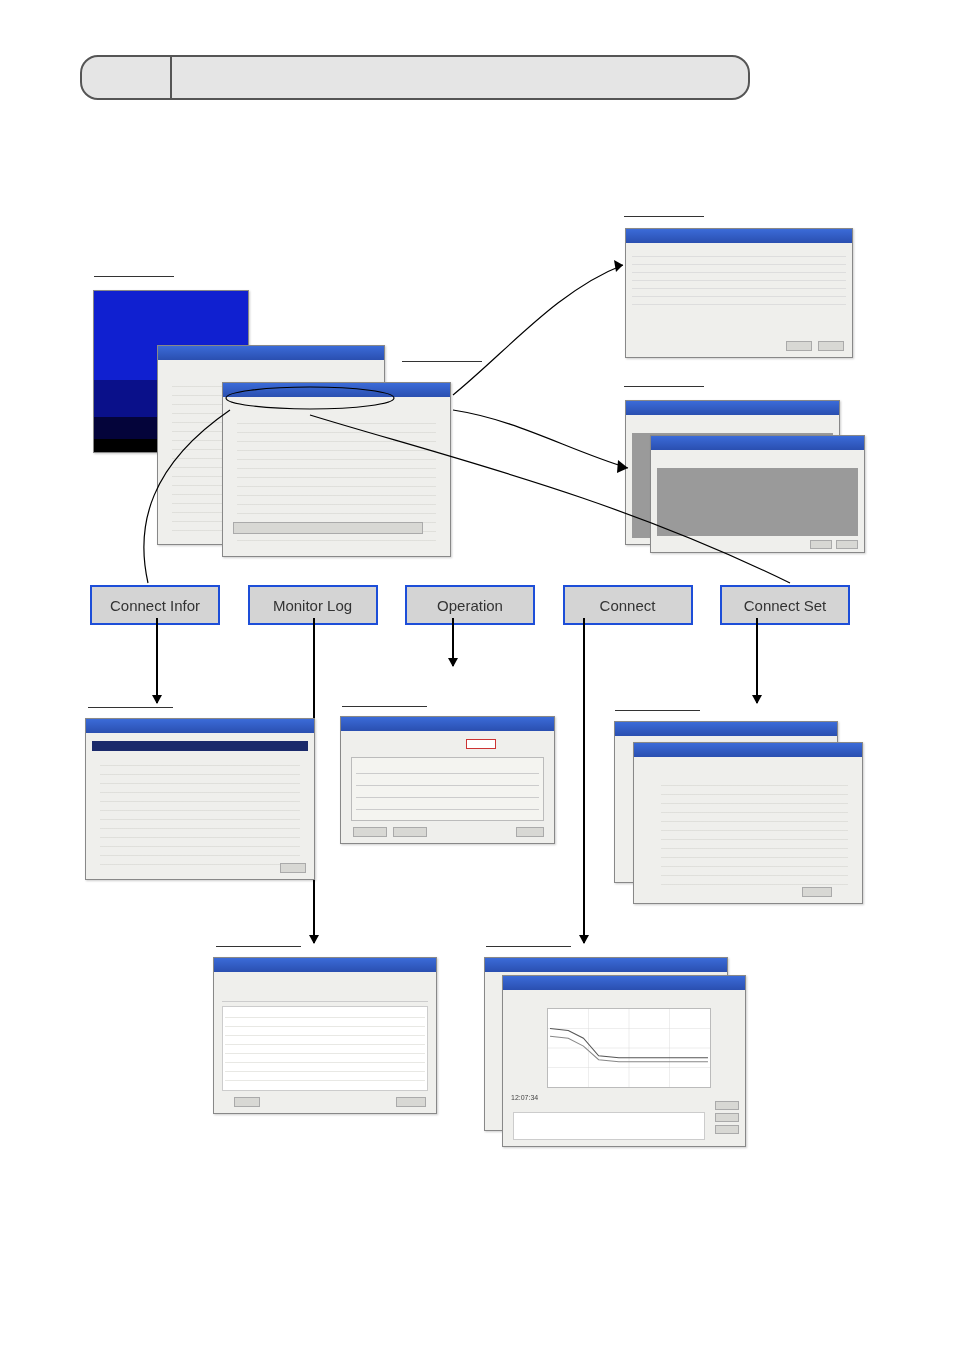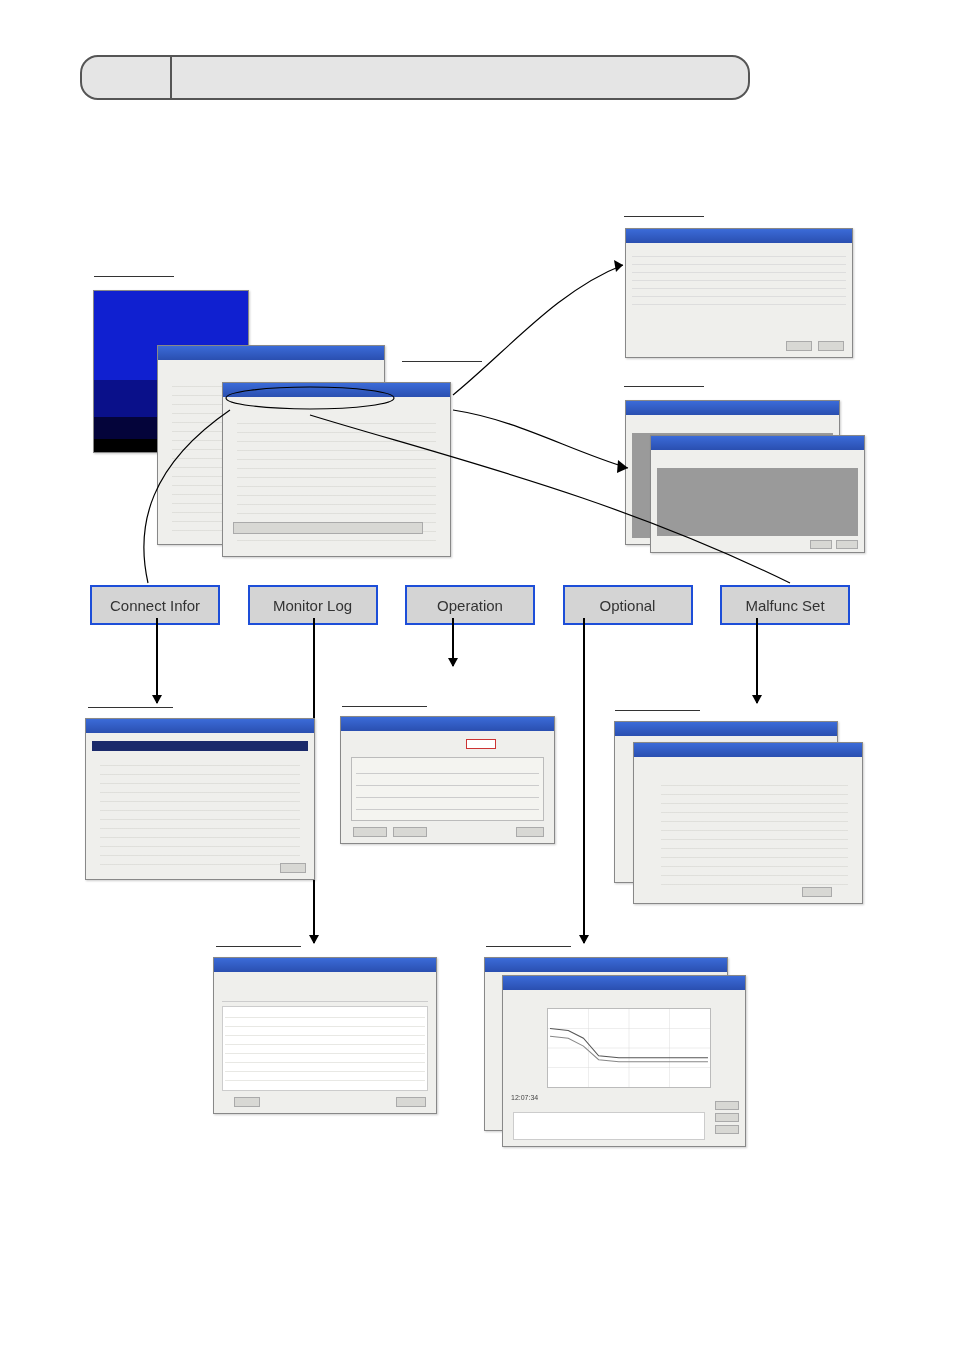--- a/index.html
+++ b/index.html
@@ -185,22 +185,22 @@
 
 <svg class="connector" style="left:90px; top:395px; width:770px; height:200px;">
   <path d="M140,15 C60,70 45,130 58,188" fill="none" stroke="#000" stroke-width="1.2"></path>
   <path d="M220,20 C350,60 520,100 700,188" fill="none" stroke="#000" stroke-width="1.2"></path>
 </svg>
 
 <div class="button-row">
   <div class="nav-button">Connect Infor</div>
   <div class="nav-button">Monitor Log</div>
   <div class="nav-button">Operation</div>
-  <div class="nav-button">Optional</div>
-  <div class="nav-button">Malfunc Set</div>
+  <div class="nav-button">Connect</div>
+  <div class="nav-button">Connect Set</div>
 </div>
 
 <div class="arrow-down" style="left:156px; top:618px; height:85px;"></div>
 <div class="arrow-down" style="left:313px; top:618px; height:325px;"></div>
 <div class="arrow-down" style="left:452px; top:618px; height:48px;"></div>
 <div class="arrow-down" style="left:583px; top:618px; height:325px;"></div>
 <div class="arrow-down" style="left:756px; top:618px; height:85px;"></div>
 
 <div class="label" style="left:88px; top:706px; width:85px;"></div>
 <div class="screenshot-thumb" style="left:85px; top:718px; width:230px; height:162px;">

